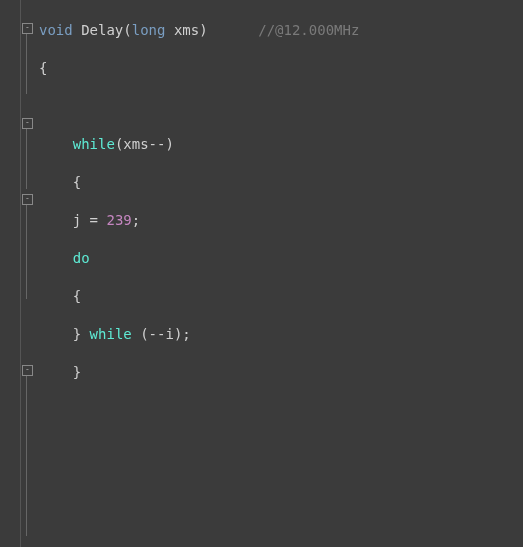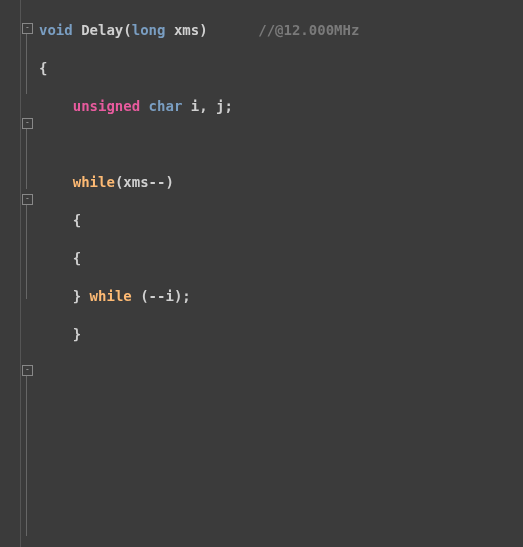--- a/index.html
+++ b/index.html
@@ -46,25 +46,24 @@
     position: absolute;
     left: 5px;
     width: 1px;
     background: #666;
   }
   .code {
     flex: 1;
     padding: 2px 0 0 6px;
     line-height: 19px;
     white-space: pre;
-    font-weight: bold;
   }
   .line { height: 19px; }
   .kw-type { color: #7a9ec2; }
-  .kw-flow { color: #fdba74; }
+  .kw-flow { color: #5eead4; }
   .kw-mod { color: #e85b9e; }
   .ident { color: #d0d0d0; }
   .num { color: #c586c0; }
   .comment { color: #7a7a7a; }
   .paren { color: #d0d0d0; }
   .op { color: #d0d0d0; }
 </style>
 </head>
 <body>
 
@@ -76,24 +75,25 @@
     <div class="fold-mark" style="top:118px;">-</div>
     <div class="fold-line" style="top:129px;height:60px;"></div>
     <div class="fold-mark" style="top:194px;">-</div>
     <div class="fold-line" style="top:205px;height:94px;"></div>
     <div class="fold-mark" style="top:365px;">-</div>
     <div class="fold-line" style="top:376px;height:160px;"></div>
   </div>
   <div class="code">
 <div class="line"><span class="kw-type">void</span> <span class="ident">Delay</span><span class="paren">(</span><span class="kw-type">long</span> <span class="ident">xms</span><span class="paren">)</span>      <span class="comment">//@12.000MHz</span></div>
 <div class="line"><span class="paren">{</span></div>
-<div class="line">    <span class="kw-mod">unsigned</span> <span class="kw-type">char</span> <span class="ident">i, j;</span></div>
 <div class="line"></div>
 <div class="line">    <span class="kw-flow">while</span><span class="paren">(xms--)</span></div>
 <div class="line">    <span class="paren">{</span></div>
+<div class="line">    <span class="ident">j</span> <span class="op">=</span> <span class="num">239</span><span class="op">;</span></div>
+<div class="line">    <span class="kw-flow">do</span></div>
 <div class="line">    <span class="paren">{</span></div>
 <div class="line">    <span class="paren">}</span> <span class="kw-flow">while</span> <span class="paren">(--i);</span></div>
 <div class="line">    <span class="paren">}</span></div>
 <div class="line"></div>
 
 
 
 
 
 

